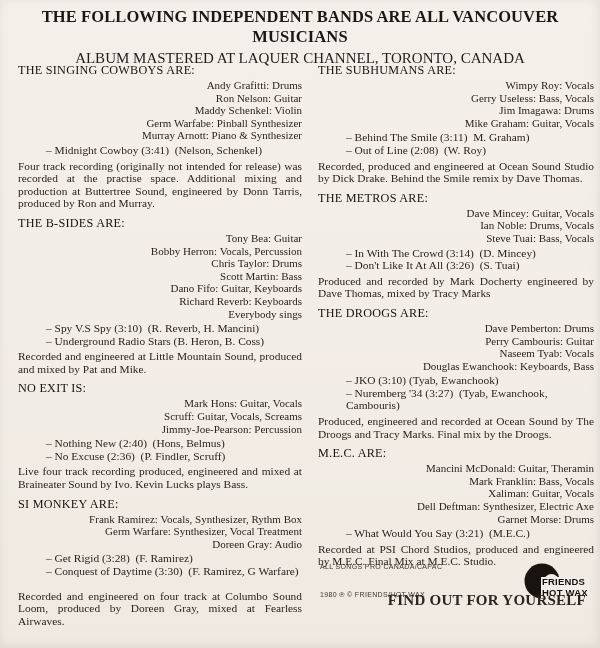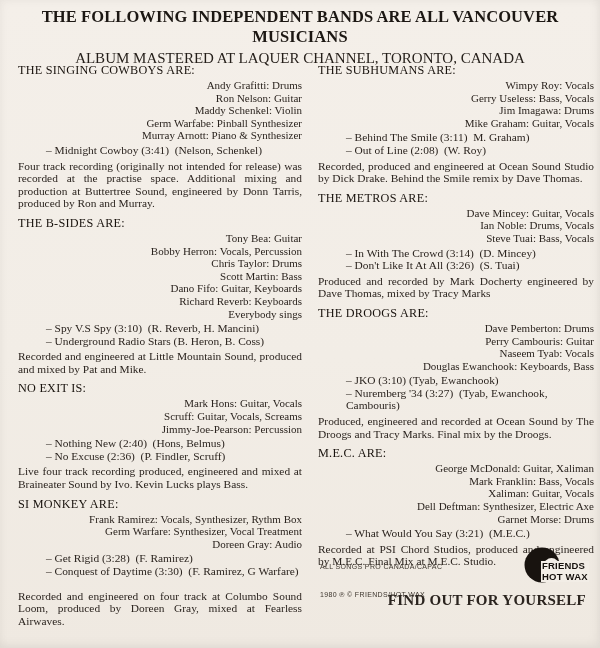--- a/index.html
+++ b/index.html
@@ -35,21 +35,21 @@
   .col-left .section:last-child .credits { margin-top:12px; }
 
   .rights-1, .rights-2 {
     position:absolute; left:320px;
     font-family:"Liberation Sans","DejaVu Sans",sans-serif;
     font-size:7px; letter-spacing:0.35px; color:#3c352d;
   }
   .rights-1 { top:563px; }
   .rights-2 { top:591px; }
 
-  .logo { position:absolute; left:524px; top:544px; width:74px; height:54px; }
+  .logo { position:absolute; left:524px; top:560px; width:74px; height:54px; }
   .logo svg { position:absolute; left:0; top:0; }
   .logo-text {
     position:absolute; left:17px; top:17px;
     background:#f2ede6; padding:0 1px;
     font-family:"Liberation Sans","DejaVu Sans",sans-serif;
     font-weight:bold; font-size:9.5px; line-height:10.5px;
     letter-spacing:0.2px; color:#16110d;
   }
   .tagline {
     position:absolute; right:14px; top:592px;
@@ -148,21 +148,21 @@
         <div class="member">Naseem Tyab: Vocals</div>
         <div class="member">Douglas Ewanchook: Keyboards, Bass</div>
         <div class="songs">
           <div class="song">– JKO (3:10) (Tyab, Ewanchook)</div>
           <div class="song">– Nuremberg '34 (3:27)  (Tyab, Ewanchook, Cambouris)</div>
         </div>
         <p class="credits">Produced, engineered and recorded at Ocean Sound by The Droogs and Tracy Marks. Final mix by the Droogs.</p>
       </section>
       <section class="section">
         <h2 class="section-heading">M.E.C. ARE:</h2>
-        <div class="member">George McDonald: Guitar, Xaliman</div>
+        <div class="member">Mancini McDonald: Guitar, Theramin</div>
         <div class="member">Mark Franklin: Bass, Vocals</div>
         <div class="member">Xaliman: Guitar, Vocals</div>
         <div class="member">Dell Deftman: Synthesizer, Electric Axe</div>
         <div class="member">Garnet Morse: Drums</div>
         <div class="songs">
           <div class="song">– What Would You Say (3:21)  (M.E.C.)</div>
         </div>
         <p class="credits">Recorded at PSI Chord Studios, produced and engineered by M.E.C. Final Mix at M.E.C. Studio.</p>
       </section>
     </div>

